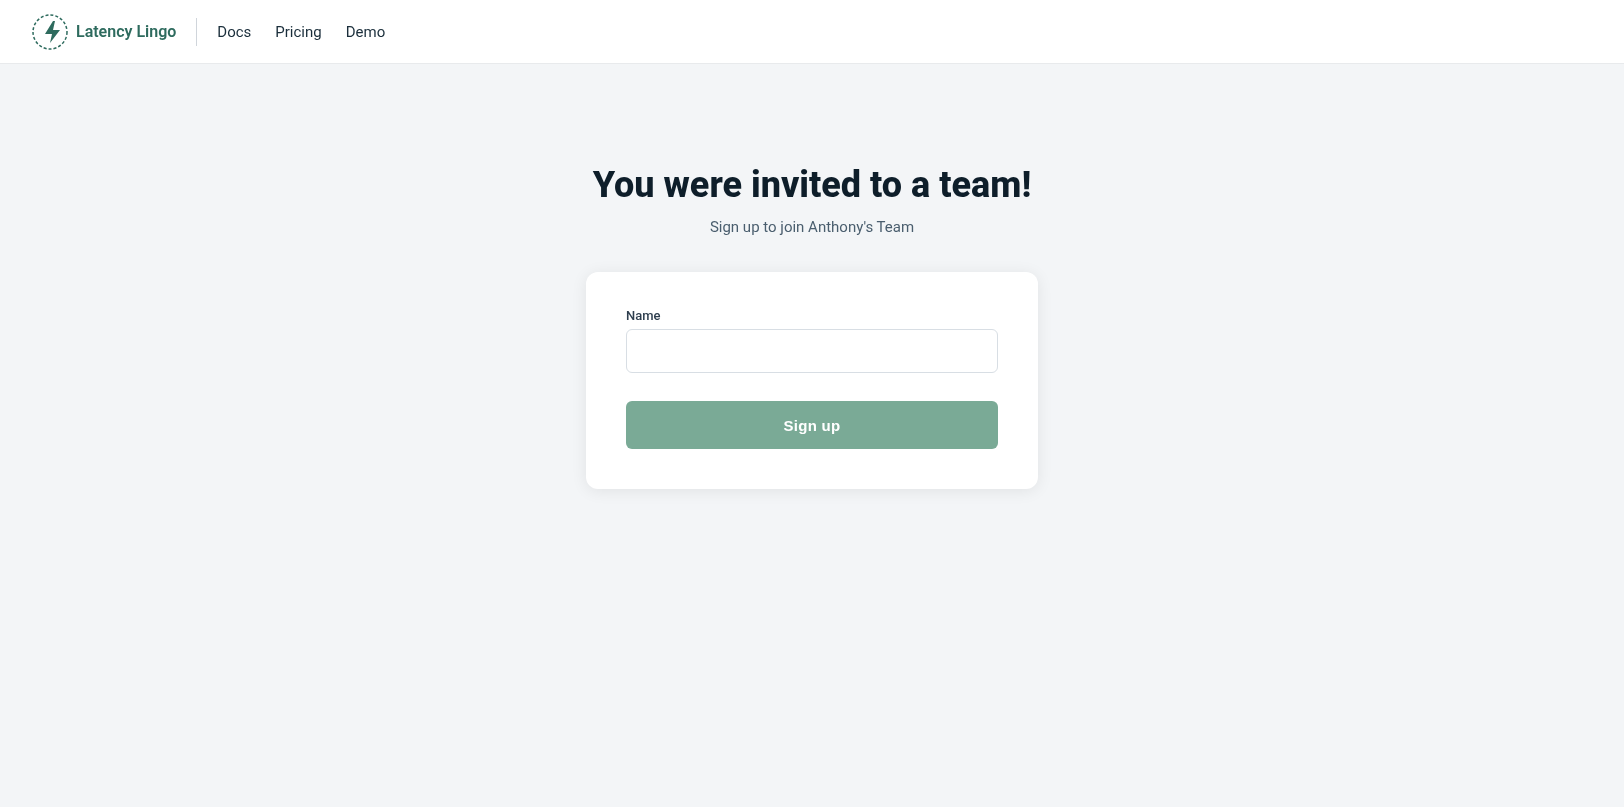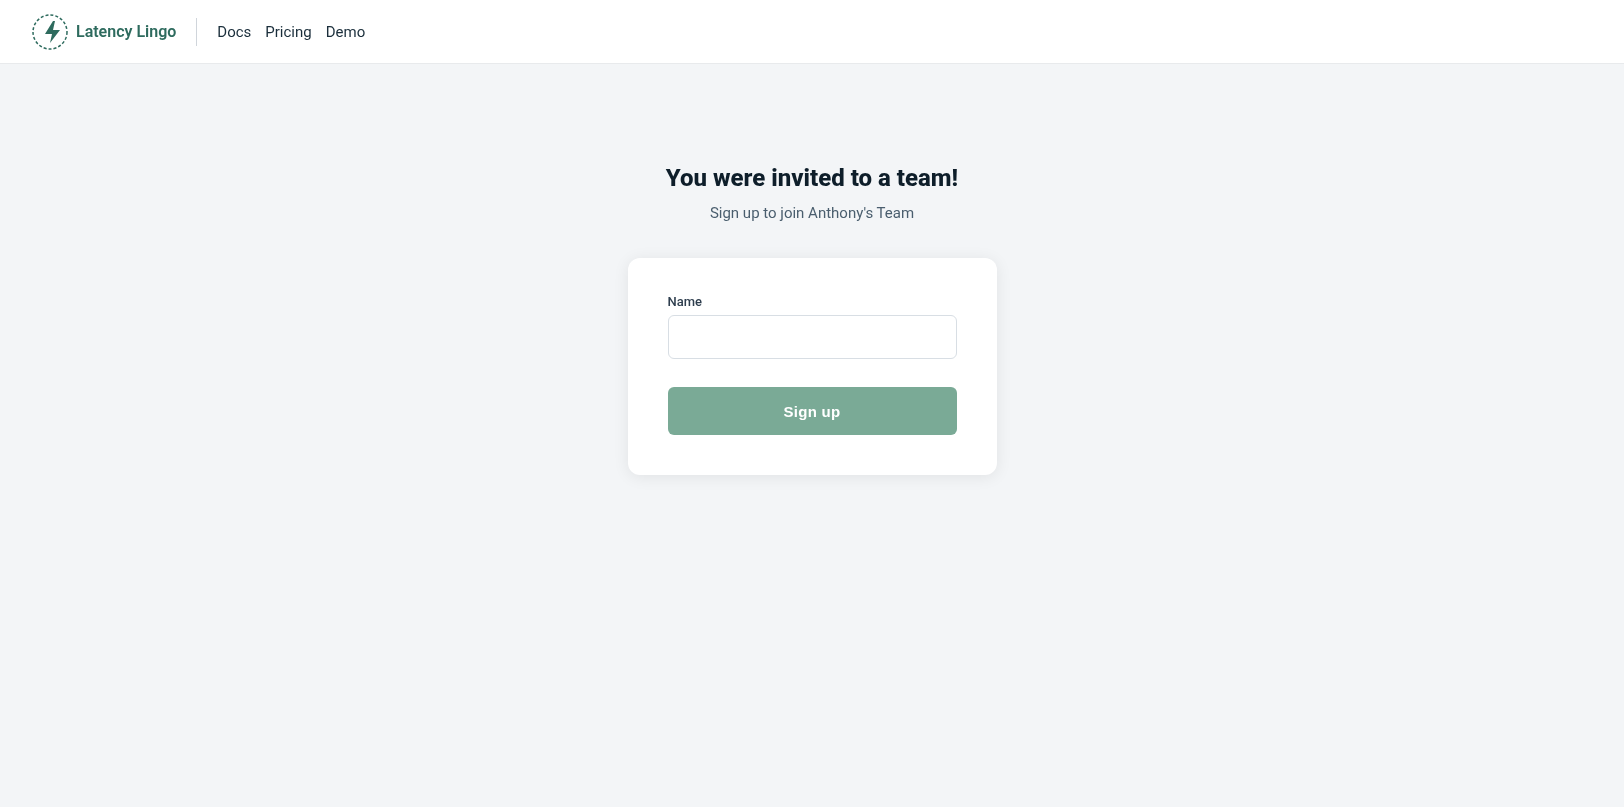--- a/index.html
+++ b/index.html
@@ -45,21 +45,21 @@
 
     .nav-divider {
       width: 1px;
       height: 28px;
       background: #d0d5db;
       margin: 0 20px;
     }
 
     .nav-links {
       display: flex;
-      gap: 14px;
+      gap: 24px;
       align-items: center;
     }
 
     .nav-link {
       font-size: 15px;
       color: #1a2e3b;
       text-decoration: none;
       font-weight: 400;
     }
 
@@ -94,40 +94,40 @@
 
     
     main {
       display: flex;
       flex-direction: column;
       align-items: center;
       padding-top: 100px;
     }
 
     .invite-heading {
-      font-size: 24px;
+      font-size: 36px;
       font-weight: 800;
       color: #0e1e2a;
       text-align: center;
       margin-bottom: 12px;
     }
 
     .invite-subheading {
       font-size: 15px;
       color: #4a5e6e;
       margin-bottom: 36px;
     }
 
     
     .form-card {
       background: #ffffff;
       border-radius: 12px;
       box-shadow: 0 2px 16px rgba(0,0,0,0.08);
       padding: 36px 40px 40px;
-      width: 369px;
+      width: 452px;
     }
 
     .form-group {
       margin-bottom: 20px;
     }
 
     .form-label {
       display: block;
       font-size: 13px;
       font-weight: 500;

